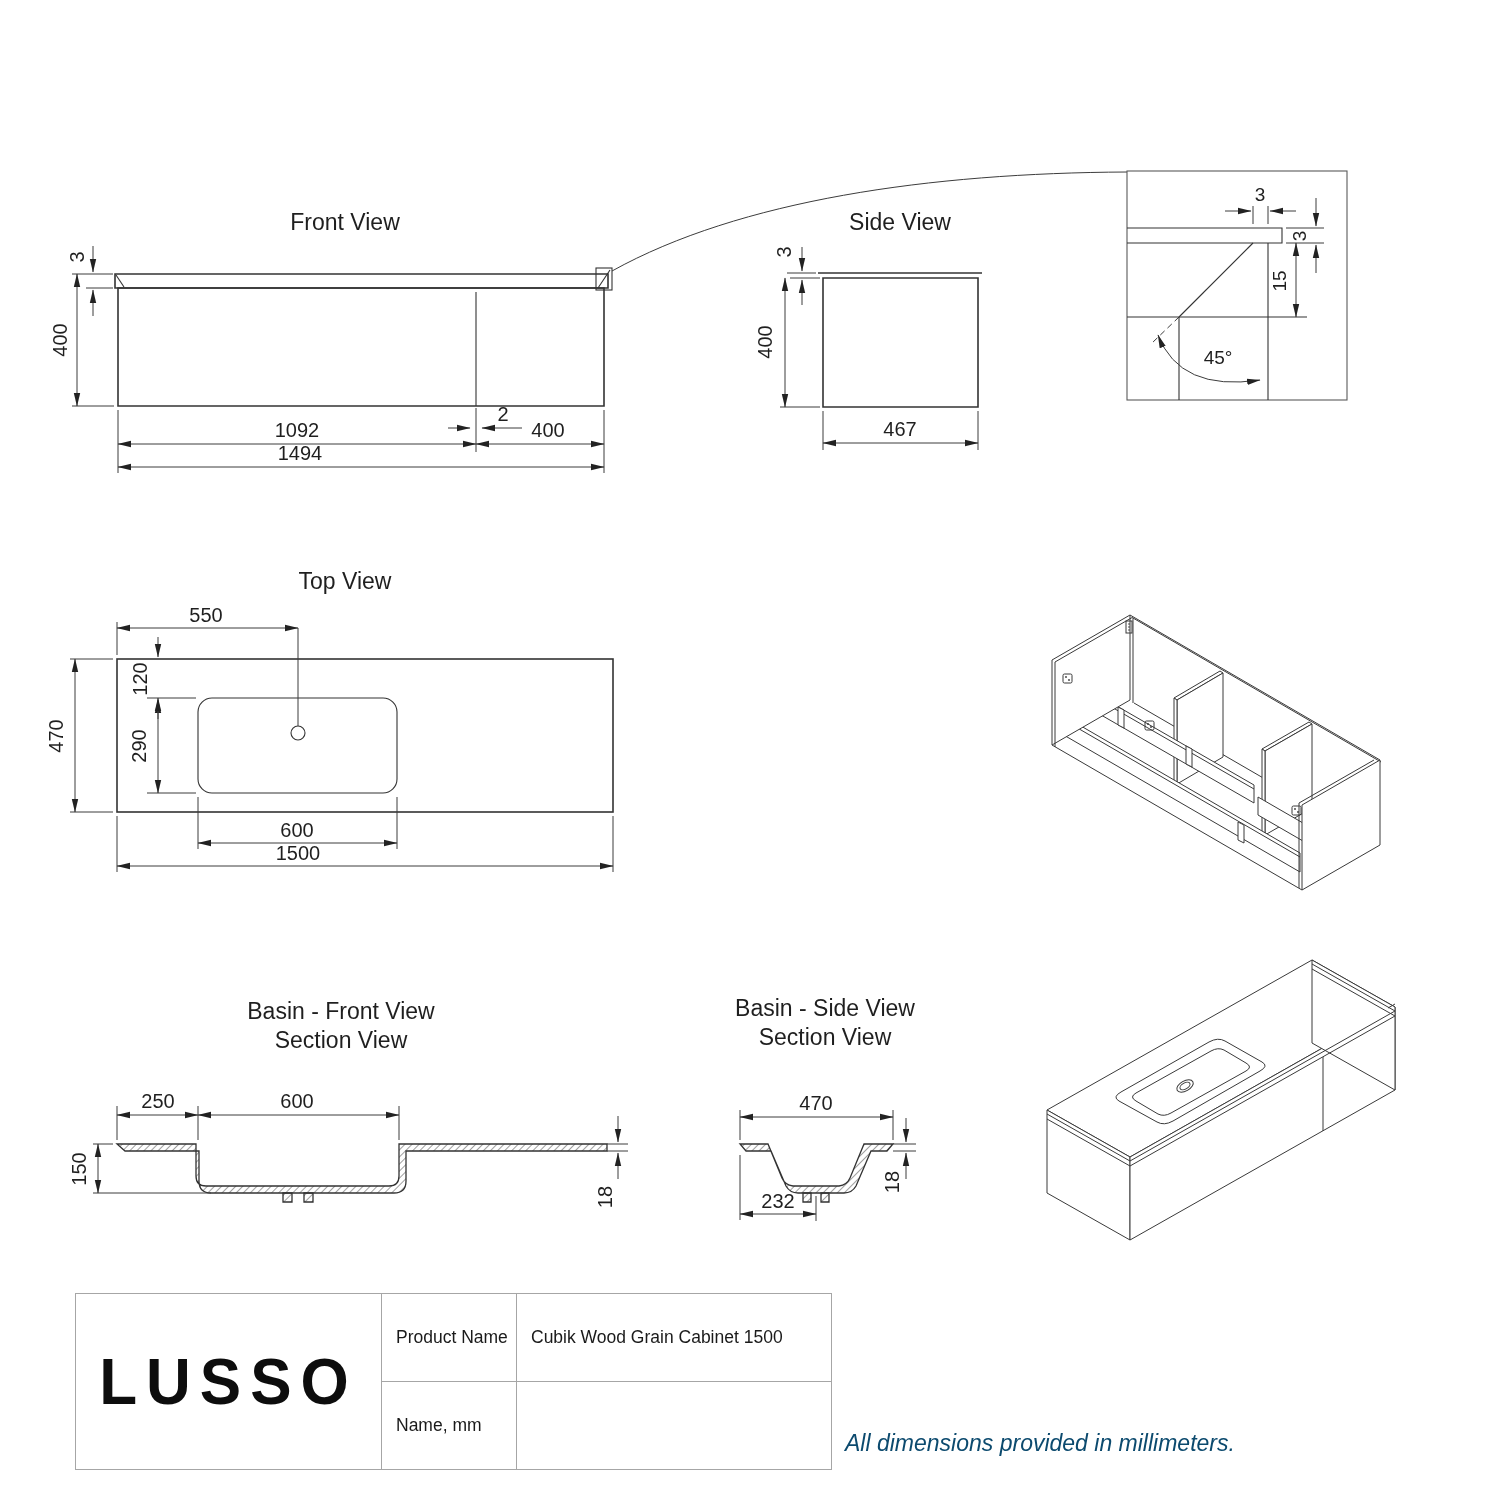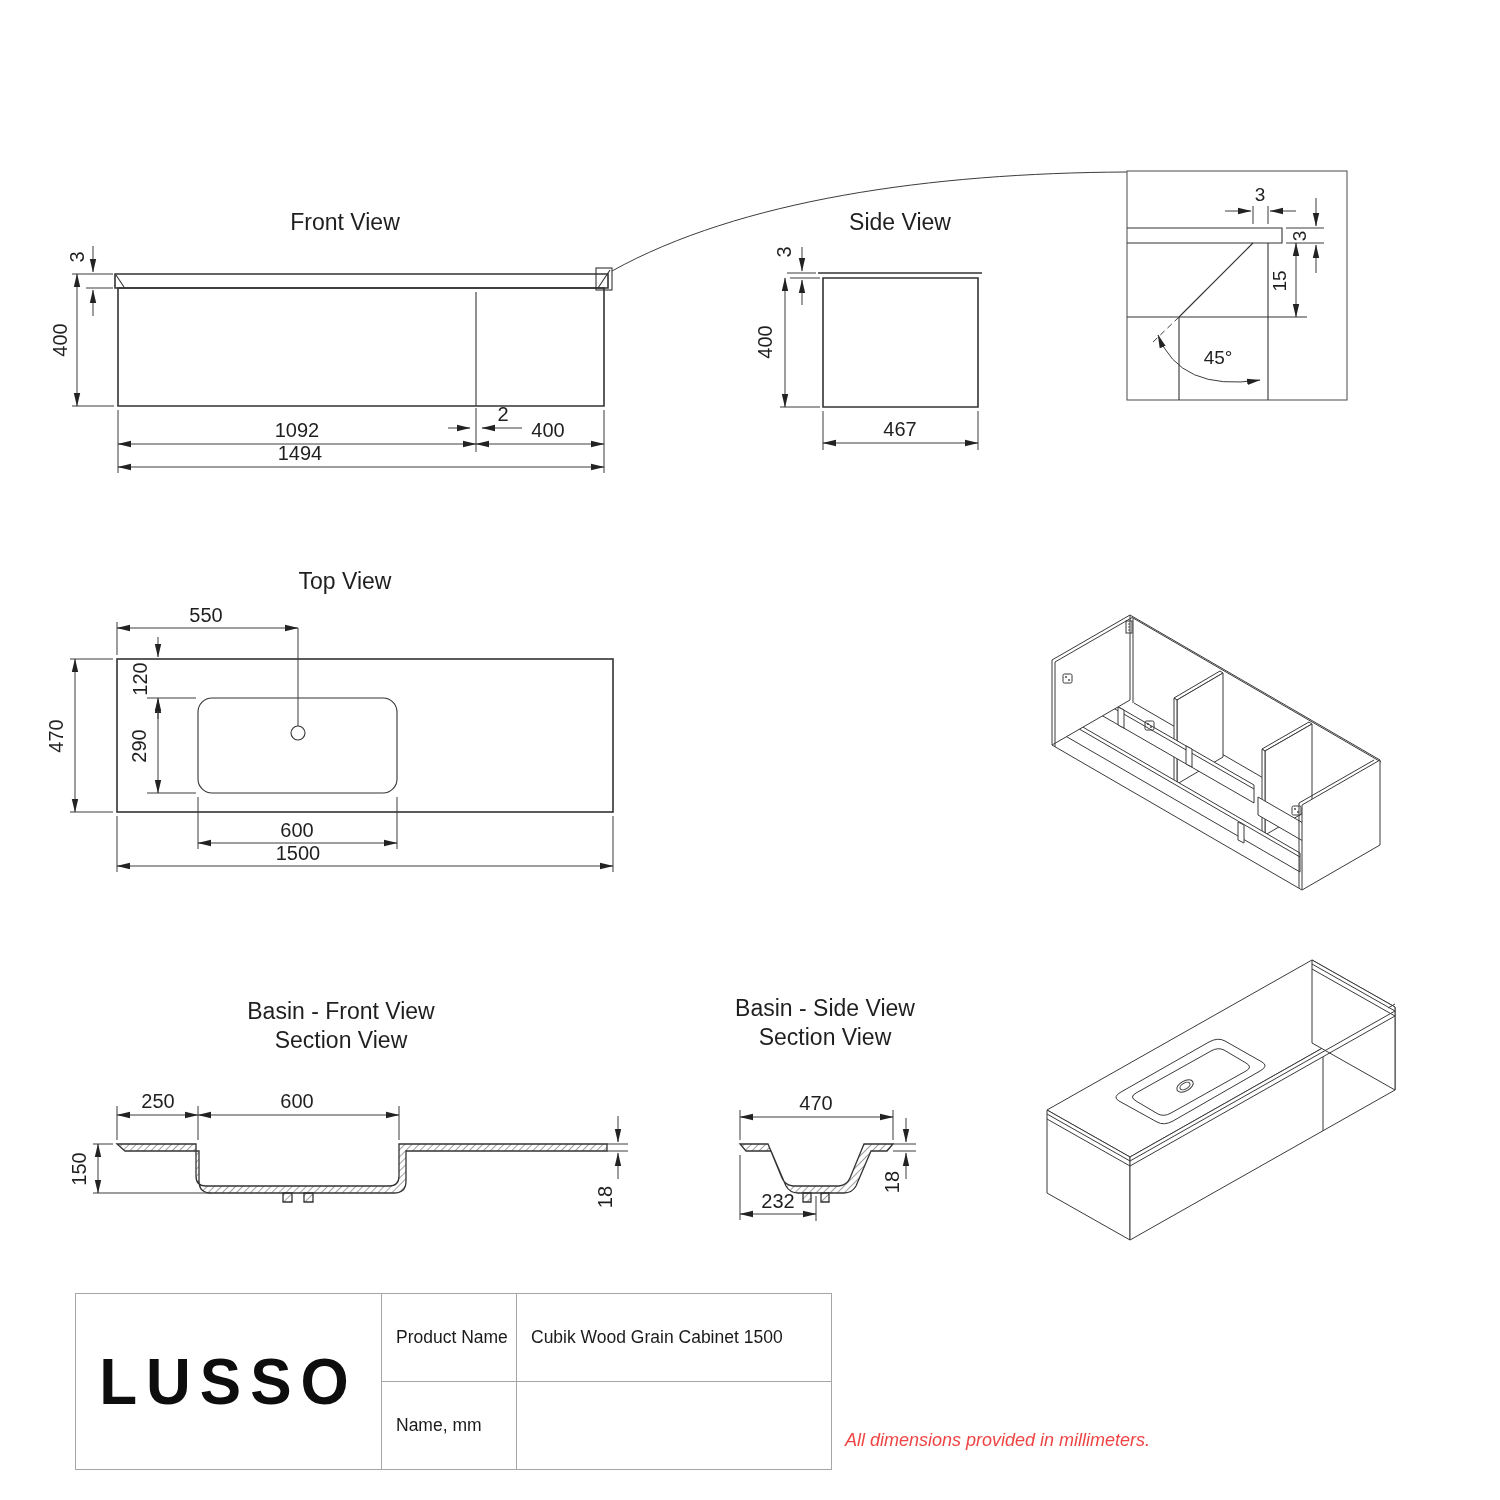--- a/index.html
+++ b/index.html
@@ -24,21 +24,21 @@
   .tblock{position:absolute;left:75px;top:1293px;width:757px;height:177px;
           border:1.5px solid #a6a6a6;display:flex;background:#fff;box-sizing:border-box;}
   .tb-logo{width:306px;border-right:1.5px solid #a6a6a6;display:flex;align-items:center;justify-content:center;box-sizing:border-box;}
   .tb-logo span{font-size:62px;font-weight:bold;letter-spacing:9px;color:#0d0d0d;transform:scaleY(1.05);}
   .tb-right{flex:1;display:flex;flex-direction:column;}
   .tb-row{flex:1;display:flex;box-sizing:border-box;}
   .tb-row.first{border-bottom:1.5px solid #a6a6a6;}
   .tb-label{width:135px;border-right:1.5px solid #a6a6a6;display:flex;align-items:center;
             padding-left:14px;font-size:17.5px;color:#1a1a1a;box-sizing:border-box;}
   .tb-value{flex:1;display:flex;align-items:center;padding-left:14px;font-size:17.5px;color:#1a1a1a;text-align:right;}
-  .note{position:absolute;left:845px;top:1430px;font-size:18px;font-style:italic;color:#ef4444;}
+  .note{position:absolute;left:845px;top:1430px;font-size:23px;font-style:italic;color:#0c4a6e;}
 </style>
 </head>
 <body>
 
 <div class="canvas">
 
 <svg width="1500" height="1500" viewBox="0 0 1500 1500">
   <defs>
     <marker id="arw" markerWidth="14" markerHeight="10" refX="13" refY="5" orient="auto-start-reverse" markerUnits="userSpaceOnUse">
       <path d="M0,1.8 L13.5,5 L0,8.2 Z" fill="#222"></path>

